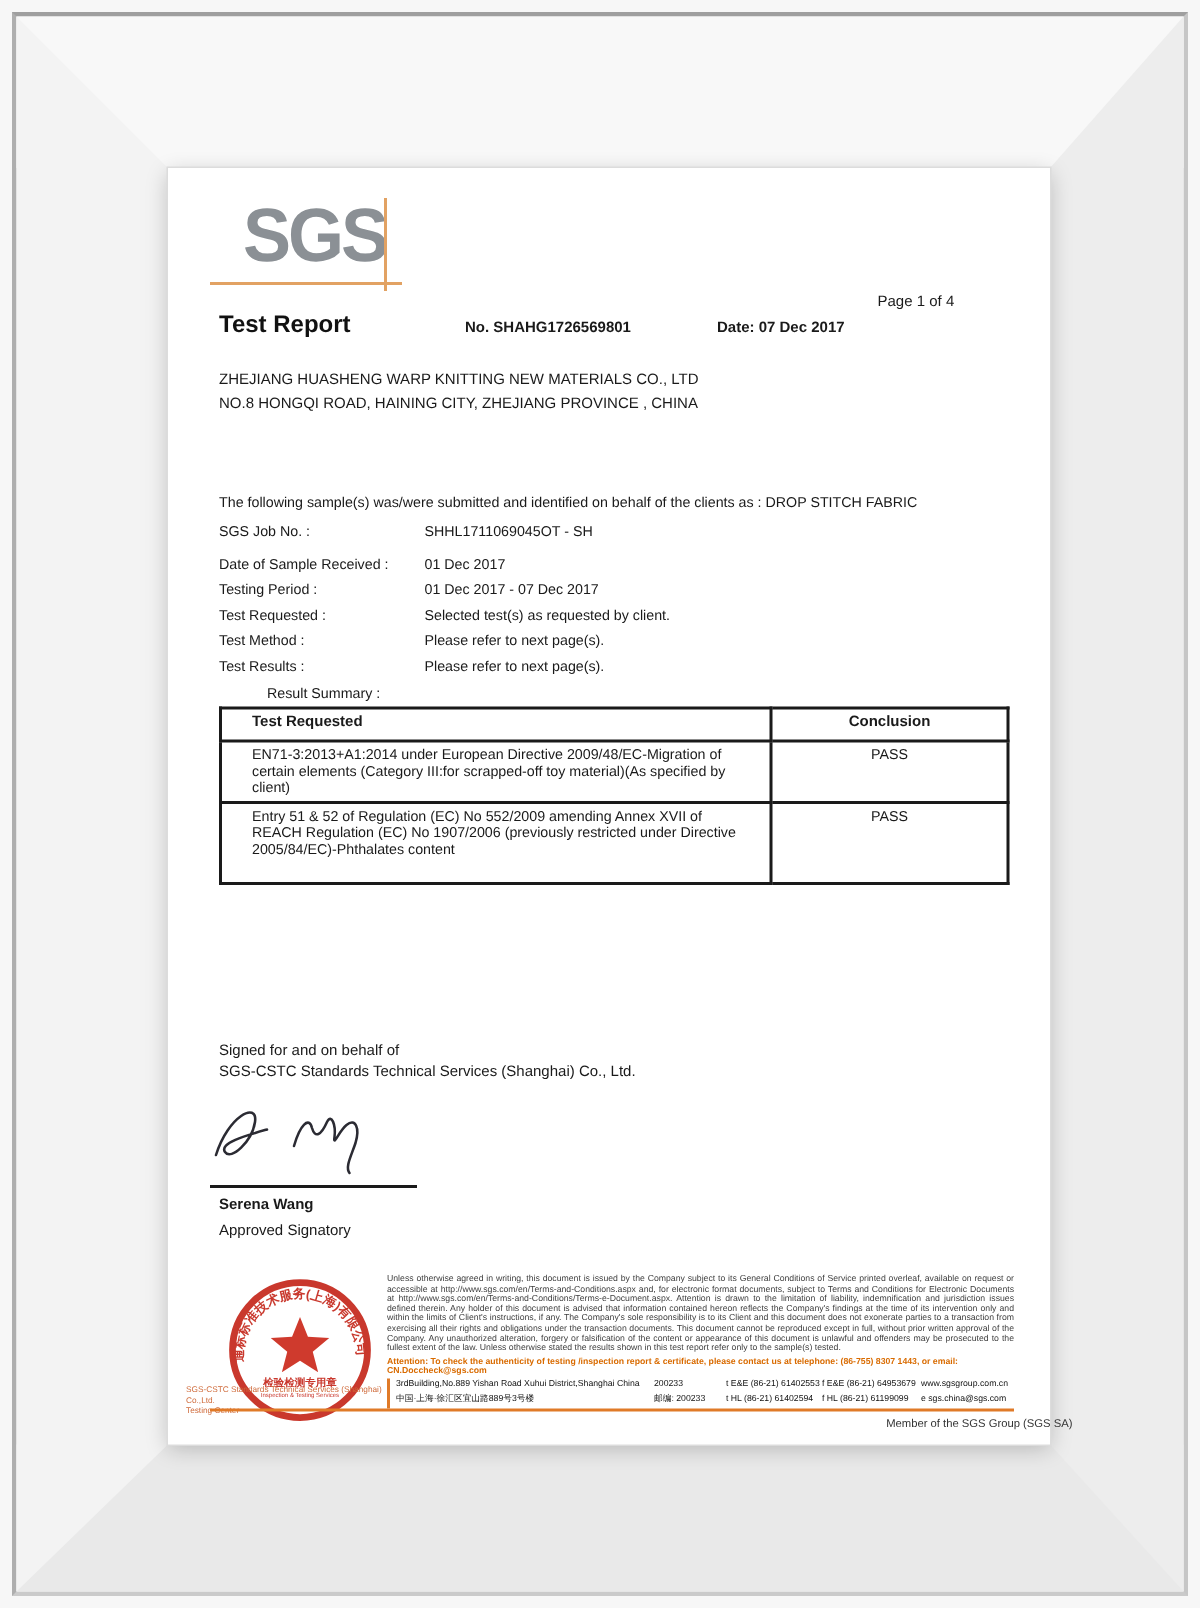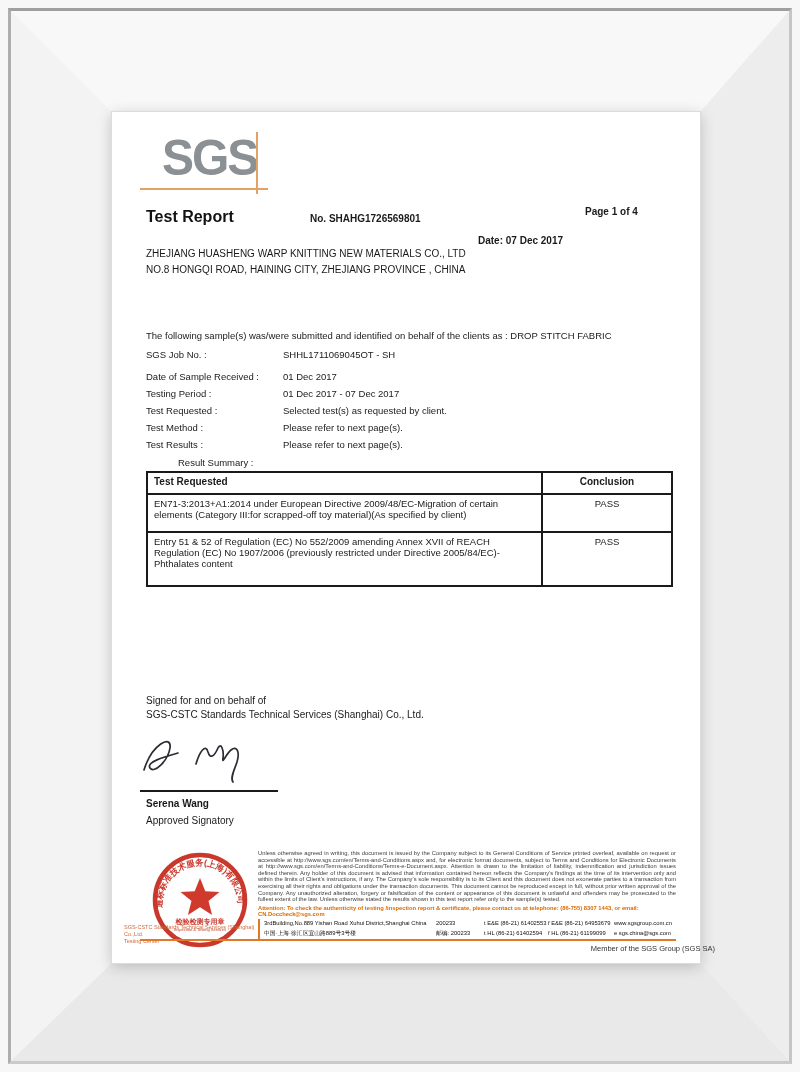--- a/index.html
+++ b/index.html
@@ -35,40 +35,40 @@
     position:absolute; left:50px; top:18px;
     font-size:48px; font-weight:bold; color:#8b9095; letter-spacing:-2px;
     transform:scaleY(1.05);
   }
   .logo-hline { position:absolute; left:28px; top:76px; width:128px; height:2px; background:#e2a263; }
   .logo-vline { position:absolute; left:144px; top:20px; width:2px; height:62px; background:#e2a263; }
 
   
   .report-title { position:absolute; left:34px; top:96px; font-size:16px; font-weight:bold; color:#111;text-align:center; }
   .hdr-no   { position:absolute; left:198px; top:101px; font-size:10px; font-weight:bold; color:#1a1a1a; }
-  .hdr-date { position:absolute; left:366px; top:101px; font-size:10px; font-weight:bold; color:#1a1a1a;margin-top:22px; }
-  .hdr-page { position:absolute; left:473px; top:94px; font-size:10px; font-weight:bold; color:#1a1a1a; }
+  .hdr-date { position:absolute; left:366px; top:101px; font-size:10px; font-weight:bold; color:#1a1a1a; }
+  .hdr-page { position:absolute; left:473px; top:84px; font-size:10px; font-weight:normal; color:#1a1a1a; }
 
   .client { position:absolute; left:34px; top:134px; font-size:10px; color:#1a1a1a; line-height:16px; }
 
   .sample-line { position:absolute; left:34px; top:218px; width:520px; font-size:9.5px; color:#1a1a1a; }
 
   
   .details { position:absolute; left:34px; top:237px; font-size:9.5px; color:#1a1a1a; }
   .detail-row { display:flex; line-height:12px; margin-bottom:5px; }
   .detail-row.gap { margin-bottom:10px; }
   .detail-label { width:137px; flex:none; }
   .result-summary { position:absolute; left:34px; top:345px; font-size:9.5px; color:#1a1a1a;padding-left:32px; }
 
   
   .rtable {
     position:absolute; left:34px; top:359px; width:527px;
     border-collapse:collapse; font-size:9.5px; color:#1a1a1a;
   }
-  .rtable th, .rtable td { border:2px solid #1a1a1a; padding:3px 6px; vertical-align:top;margin-top:37px; }
+  .rtable th, .rtable td { border:2px solid #1a1a1a; padding:3px 20px; vertical-align:top;margin-top:37px; }
   .rtable th { text-align:left; font-weight:bold; font-size:10px; height:14px; }
   .rtable .col-conc { width:116px; text-align:center; }
   .rtable td.conc { text-align:center; }
   .rtable tr.r1 td { height:30px; }
   .rtable tr.r2 td { height:46px; }
 
   
   .sign-block { position:absolute; left:34px; top:582px; font-size:10px; color:#1a1a1a; line-height:14px; }
   .sig-svg { position:absolute; left:26px; top:612px; }
   .sig-line { position:absolute; left:28px; top:678px; width:138px; height:2px; background:#1a1a1a; }

